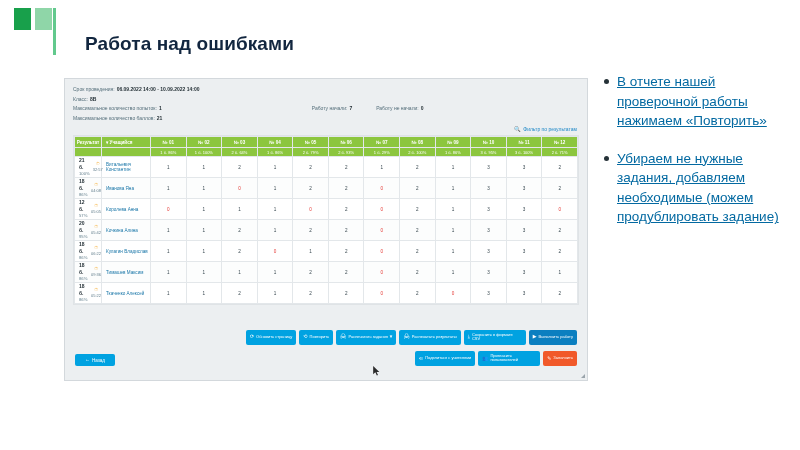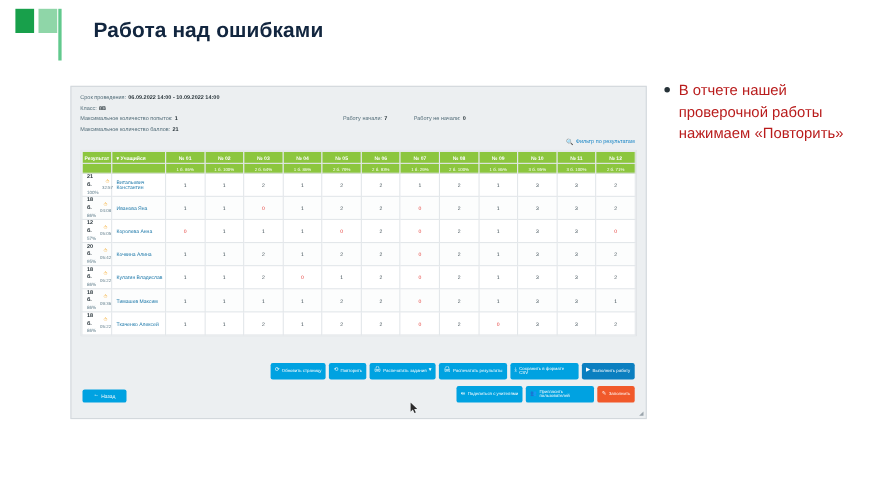--- a/index.html
+++ b/index.html
@@ -35,21 +35,21 @@
     top: 8px;
     width: 3px;
     height: 47px;
     background: #62c98d;
   }
 
   
   .page-title {
     position: absolute;
     left: 85px;
-    top: 18px;
+    top: 33px;
     font-size: 19px;
     font-weight: bold;
     color: #12263f;
     letter-spacing: 0.1px;
   }
 
   
   .shot {
     position: absolute;
     left: 64px;
@@ -249,21 +249,22 @@
     flex: 0 0 auto;
     width: 5px;
     height: 5px;
     border-radius: 50%;
     background: #263238;
     margin-top: 7px;
   }
   .bullet .txt {
     font-size: 13.5px;
     line-height: 1.45;
-    color: #b91c1c;
+    color: #0369a1;
+    text-decoration: underline;
   }
 </style>
 </head>
 <body>
 
 <div class="deco">
   <div class="sq green-dark"></div>
   <div class="sq green-light"></div>
 </div>
 <div class="vbar"></div>
@@ -584,13 +585,17 @@
     <polygon points="0,0 0,10 2.6,7.6 4.4,11.4 5.8,10.7 4.1,7.1 7.4,7.1" fill="#2b2b2b"></polygon>
   </svg>
   <div class="scroll-corner"></div>
 </div>
 
 <div class="bullets">
   <div class="bullet">
     <div class="dot"></div>
     <div class="txt">В отчете нашей проверочной работы нажимаем «Повторить»</div>
   </div>
+  <div class="bullet">
+    <div class="dot"></div>
+    <div class="txt">Убираем не нужные задания, добавляем необходимые (можем продублировать задание)</div>
+  </div>
 </div>
 
 </body></html>

